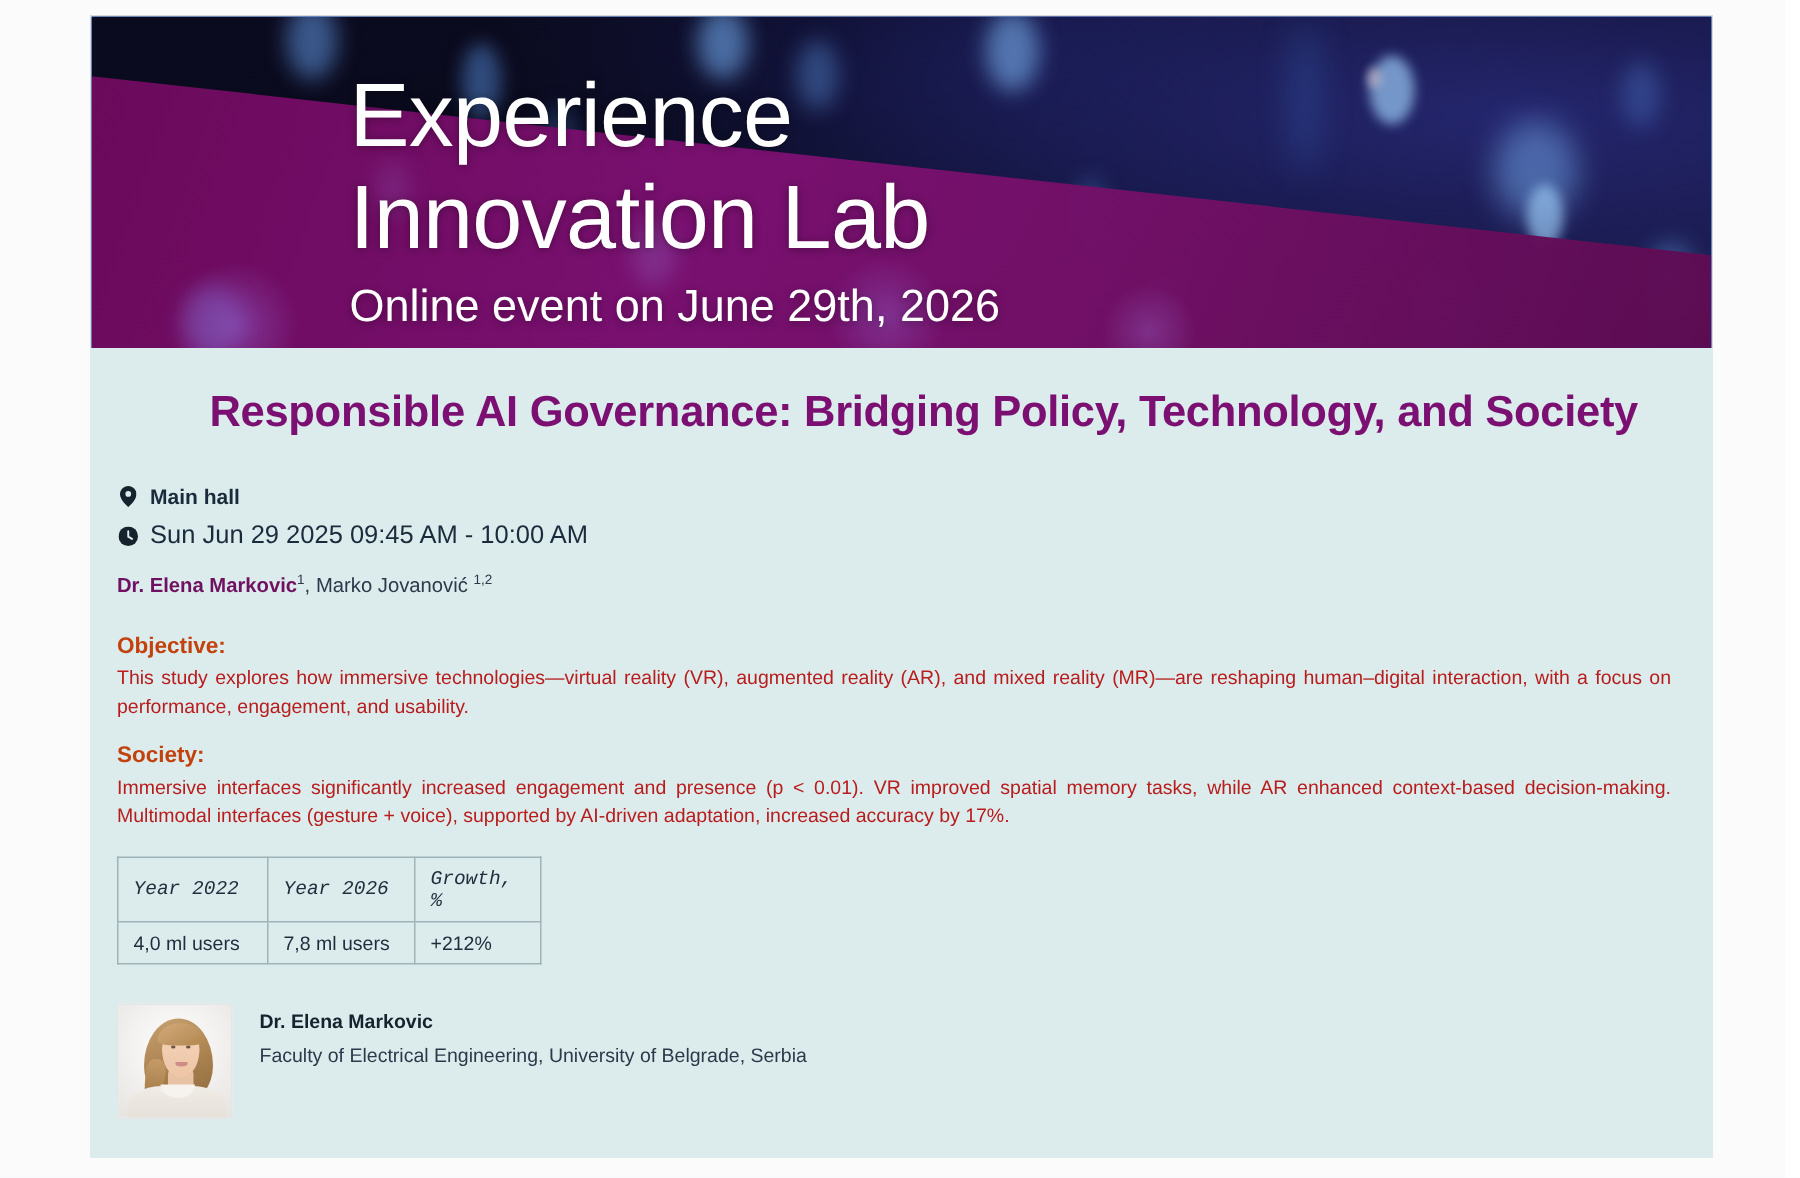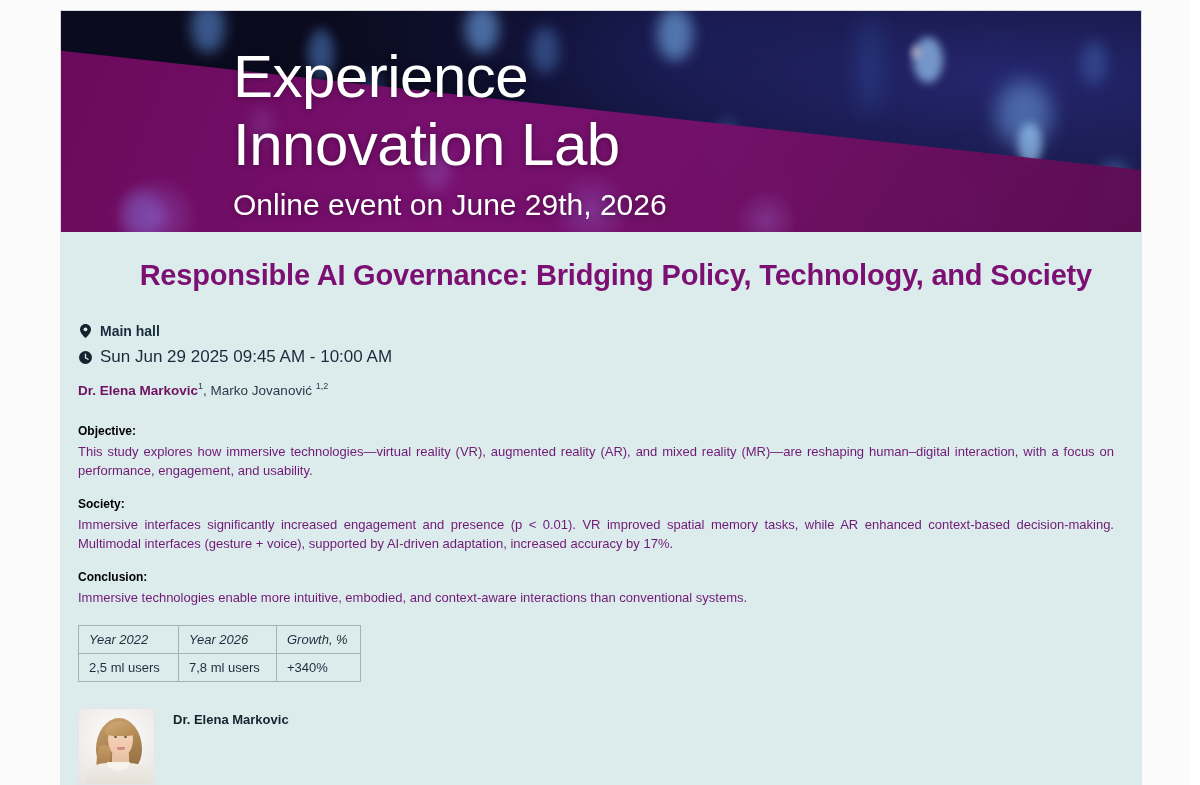--- a/index.html
+++ b/index.html
@@ -168,30 +168,30 @@
     font-weight: 700;
     color: #6f1160;
   }
   .authors sup { font-size: 9px; vertical-align: super; }
 
   
   .abstract { margin-top: 22px; }
   .abs-section { margin-bottom: 15px; }
   .abs-section:last-child { margin-bottom: 0; }
   .abs-head {
-    font-size: 12px;
+    font-size: 15px;
     font-weight: 700;
-    color: #000000;
+    color: #c2410c;
     line-height: 18px;
     margin-bottom: 2px;
   }
   .abs-body {
     font-size: 13px;
     line-height: 19px;
-    color: #701a75;
+    color: #b91c1c;
     text-align: justify;
     max-width: 1056px;
   }
 
   
   .stats-table {
     margin-top: 18px;
     border-collapse: collapse;
     font-size: 13px;
     color: #1f2d3d;
@@ -201,20 +201,21 @@
     border: 1px solid #9fb3b8;
     padding: 6px 10px;
     text-align: left;
     font-weight: 400;
     min-width: 80px;
     background: transparent;
   }
   .stats-table th {
     font-style: italic;
     font-weight: 400;
+    font-family: Liberation Mono, monospace;
   }
   .stats-table td.c0, .stats-table th.c0 { width: 100px; }
   .stats-table td.c1, .stats-table th.c1 { width: 98px; }
   .stats-table td.c2, .stats-table th.c2 { width: 84px; }
 
   
   .speaker {
     margin-top: 26px;
     display: flex;
     align-items: flex-start;
@@ -360,59 +361,56 @@
         <div class="abs-section">
           <div class="abs-head">Objective:</div>
           <div class="abs-body">This study explores how immersive technologies—virtual reality (VR), augmented reality (AR), and mixed reality (MR)—are reshaping human–digital interaction, with a focus on performance, engagement, and usability.</div>
         </div>
 
         <div class="abs-section">
           <div class="abs-head">Society:</div>
           <div class="abs-body">Immersive interfaces significantly increased engagement and presence (p &lt; 0.01). VR improved spatial memory tasks, while AR enhanced context-based decision-making. Multimodal interfaces (gesture + voice), supported by AI-driven adaptation, increased accuracy by 17%.</div>
         </div>
 
-        <div class="abs-section">
-          <div class="abs-head">Conclusion:</div>
-          <div class="abs-body">Immersive technologies enable more intuitive, embodied, and context-aware interactions than conventional systems.</div>
-        </div>
       </div>
 
       <table class="stats-table">
         <thead>
           <tr>
             <th class="c0">Year 2022</th>
             <th class="c1">Year 2026</th>
             <th class="c2">Growth, %</th>
           </tr>
         </thead>
         <tbody>
           <tr>
-            <td class="c0">2,5 ml users</td>
+            <td class="c0">4,0 ml users</td>
             <td class="c1">7,8 ml users</td>
-            <td class="c2">+340%</td>
+            <td class="c2">+212%</td>
           </tr>
         </tbody>
       </table>
 
       <div class="speaker">
         <div class="speaker-photo">
           <div class="sp-bg"></div>
           <div class="sp-hair-back"></div>
           <div class="sp-neck"></div>
           <div class="sp-face"></div>
           <div class="sp-fringe"></div>
           <div class="sp-eye-l"></div>
           <div class="sp-eye-r"></div>
           <div class="sp-mouth"></div>
           <div class="sp-braid"></div>
           <div class="sp-sweater"></div>
           <div class="sp-collar"></div>
         </div>
         <div class="speaker-info">
           <div class="speaker-name">Dr. Elena Markovic</div>
+          <div class="speaker-affil">Faculty of Electrical Engineering, University of Belgrade, Serbia</div>
         </div>
       </div>
 
     </div>
   </div>
 
   <div class="page-gutter-right"></div>
 </div>
 
 </body></html>

